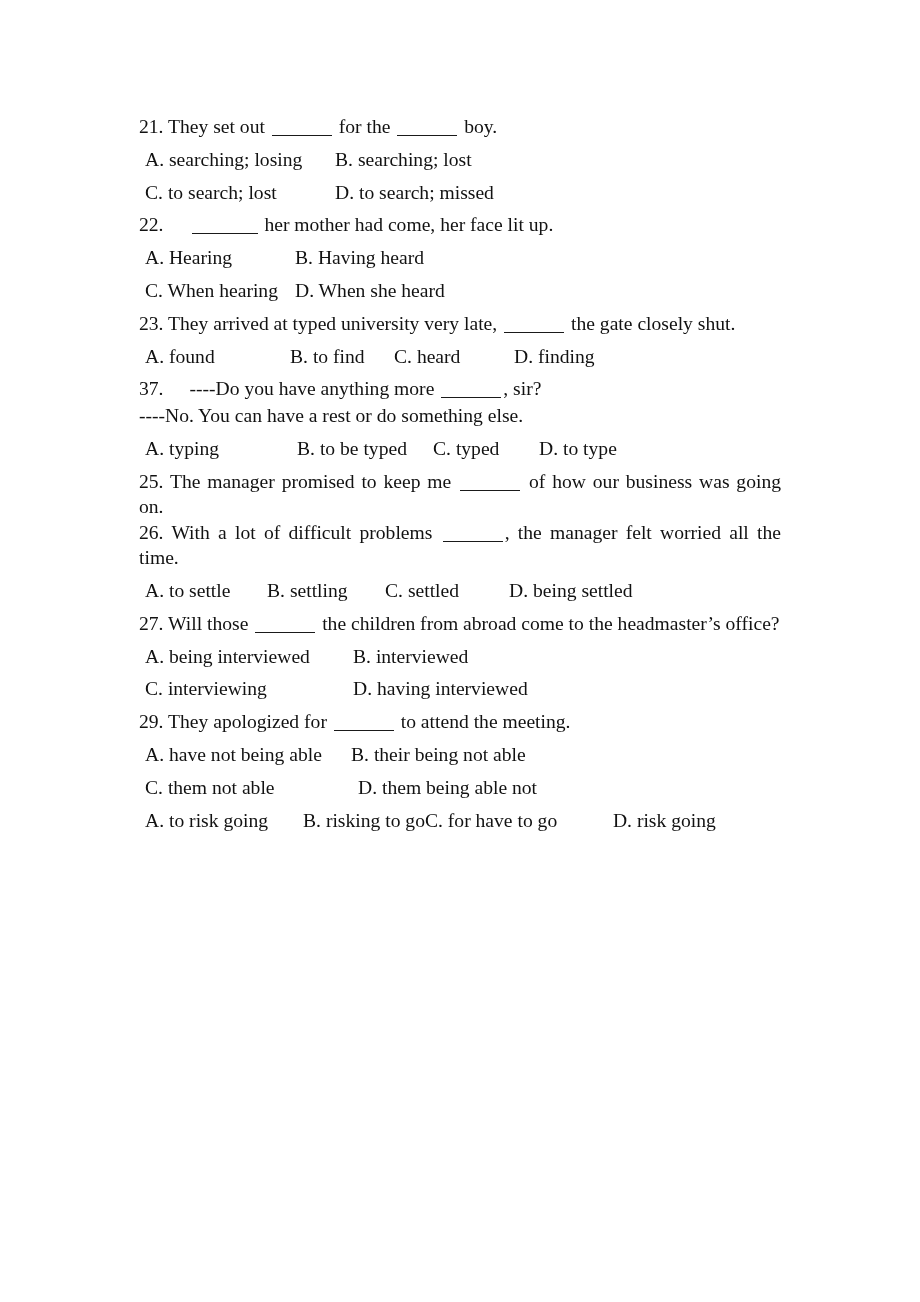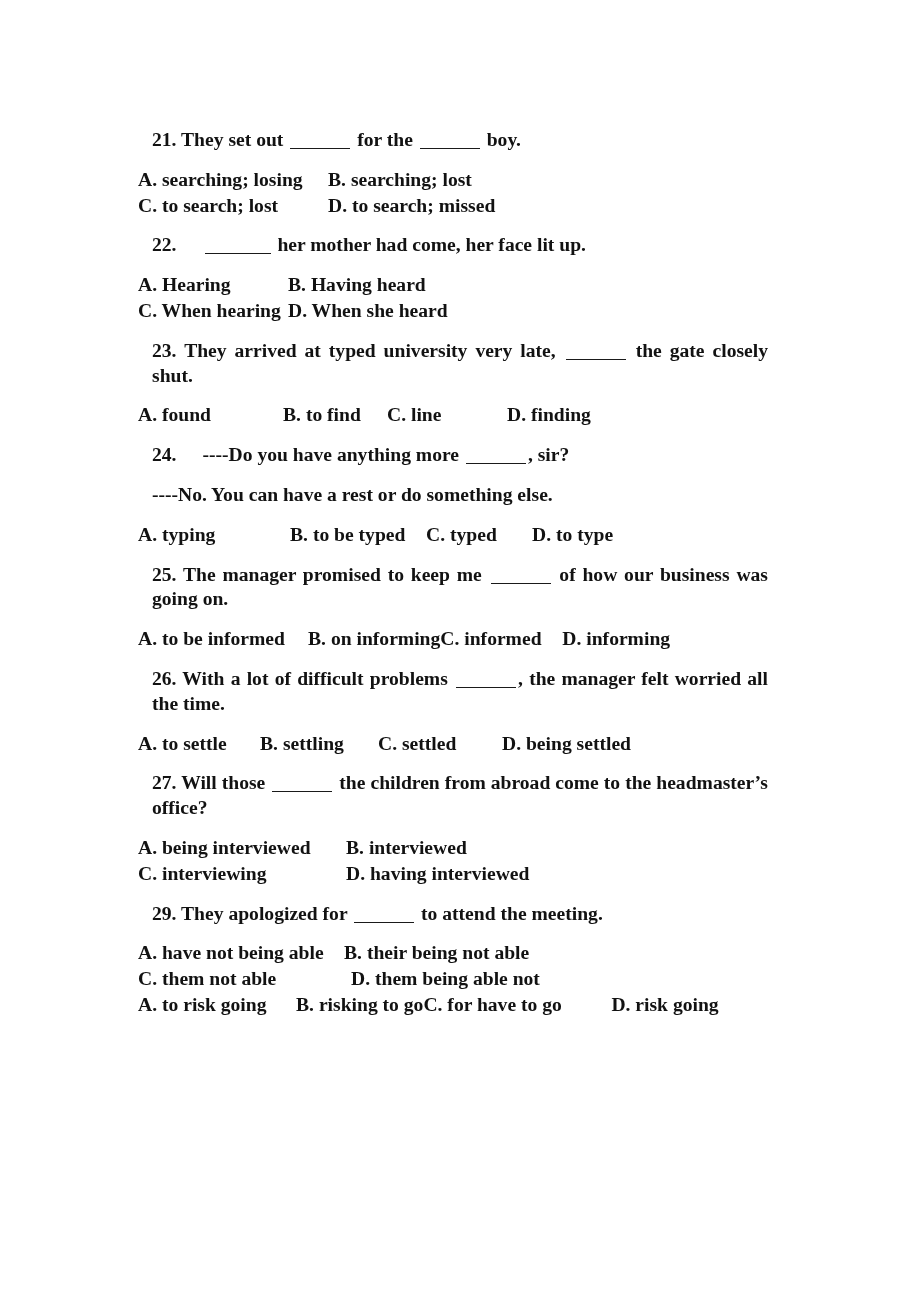--- a/index.html
+++ b/index.html
@@ -20,40 +20,38 @@
     left: 137px;
     top: 113px;
     width: 646px;
     font-family: "Liberation Serif", "DejaVu Serif", serif;
     font-size: 19.6px;
     line-height: 24.8px;
     color: #121212;
     -webkit-font-smoothing: none;
   }
   .q {
-    margin: 15px;
+    margin: 2px;
     padding: 0;
-    font-weight: bold;
   }
   
   .q.justify {
     text-align: justify;
     text-align-last: left;
     text-justify: inter-word;
   }
   .q.nowrap-line {
     white-space: nowrap;
   }
   
   .opts {
-    margin: 1px;
+    margin: 8px;
     padding: 0;
     white-space: nowrap;
     display: block;
-    font-weight: bold;
   }
   .opt {
     display: inline-block;
     vertical-align: baseline;
   }
   
   .blank {
     display: inline-block;
     border-bottom: 1.4px solid #1a1a1a;
     vertical-align: -3px;
@@ -72,28 +70,27 @@
 
     <div class="q nowrap-line"><span>21.</span> <span>They set out</span> <span class="blank w2"></span> <span>for the</span> <span class="blank w2"></span> <span>boy.</span></div>
     <div class="opts"><span class="opt" style="width:190px"><span>A.</span> <span>searching; losing</span></span><span class="opt"><span>B.</span> <span>searching; lost</span></span></div>
     <div class="opts"><span class="opt" style="width:190px"><span>C.</span> <span>to search; lost</span></span><span class="opt"><span>D.</span> <span>to search; missed</span></span></div>
 
     <div class="q nowrap-line"><span>22.</span><span class="indent-sm"></span><span class="blank w3"></span> <span>her mother had come, her face lit up.</span></div>
     <div class="opts"><span class="opt" style="width:150px"><span>A.</span> <span>Hearing</span></span><span class="opt"><span>B.</span> <span>Having heard</span></span></div>
     <div class="opts"><span class="opt" style="width:150px"><span>C.</span> <span>When hearing</span></span><span class="opt"><span>D.</span> <span>When she heard</span></span></div>
 
     <div class="q justify"><span>23.</span> <span>They arrived at typed university very late,</span> <span class="blank w2"></span> <span>the gate closely shut.</span></div>
-    <div class="opts"><span class="opt" style="width:145px"><span>A.</span> <span>found</span></span><span class="opt" style="width:104px"><span>B.</span> <span>to find</span></span><span class="opt" style="width:120px"><span>C.</span> <span>line</span></span><span class="opt"><span>D.</span> <span>finding</span></span></div>
+    <div class="opts"><span class="opt" style="width:145px"><span>A.</span> <span>found</span></span><span class="opt" style="width:104px"><span>B.</span> <span>to find</span></span><span class="opt" style="width:120px"><span>C.</span> <span>heard</span></span><span class="opt"><span>D.</span> <span>finding</span></span></div>
 
-    <div class="q nowrap-line"><span>24.</span><span class="indent-sm"></span><span>----Do you have anything more</span> <span class="blank w2"></span><span>, sir?</span></div>
+    <div class="q nowrap-line"><span>37.</span><span class="indent-sm"></span><span>----Do you have anything more</span> <span class="blank w2"></span><span>, sir?</span></div>
     <div class="q nowrap-line"><span>----No. You can have a rest or do something else.</span></div>
     <div class="opts"><span class="opt" style="width:152px"><span>A.</span> <span>typing</span></span><span class="opt" style="width:136px"><span>B.</span> <span>to be typed</span></span><span class="opt" style="width:106px"><span>C.</span> <span>typed</span></span><span class="opt"><span>D.</span> <span>to type</span></span></div>
 
     <div class="q justify"><span>25.</span> <span>The manager promised to keep me</span> <span class="blank w2"></span> <span>of how our business was going on.</span></div>
-    <div class="opts"><span class="opt" style="width:170px"><span>A.</span> <span>to be informed</span></span><span class="opt"><span>B.</span> <span>on informing</span></span><span class="opt" style="width:122px"><span>C.</span> <span>informed</span></span><span class="opt"><span>D.</span> <span>informing</span></span></div>
 
     <div class="q justify"><span>26.</span> <span>With a lot of difficult problems</span> <span class="blank w2"></span><span>, the manager felt worried all the time.</span></div>
     <div class="opts"><span class="opt" style="width:122px"><span>A.</span> <span>to settle</span></span><span class="opt" style="width:118px"><span>B.</span> <span>settling</span></span><span class="opt" style="width:124px"><span>C.</span> <span>settled</span></span><span class="opt"><span>D.</span> <span>being settled</span></span></div>
 
     <div class="q justify"><span>27.</span> <span>Will those</span> <span class="blank w2"></span> <span>the children from abroad come to the headmaster’s office?</span></div>
 
     <div class="opts"><span class="opt" style="width:208px"><span>A.</span> <span>being interviewed</span></span><span class="opt"><span>B.</span> <span>interviewed</span></span></div>
     <div class="opts"><span class="opt" style="width:208px"><span>C.</span> <span>interviewing</span></span><span class="opt"><span>D.</span> <span>having interviewed</span></span></div>
 
     <div class="q nowrap-line"><span>29.</span> <span>They apologized for</span> <span class="blank w2"></span> <span>to attend the meeting.</span></div>

